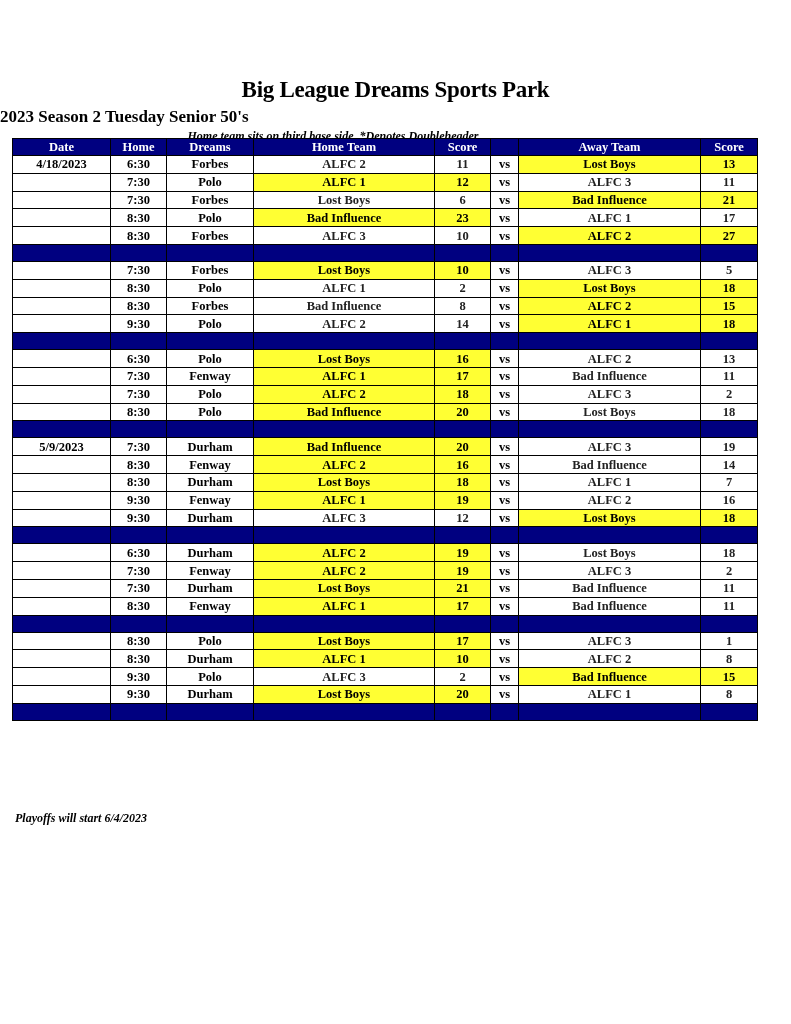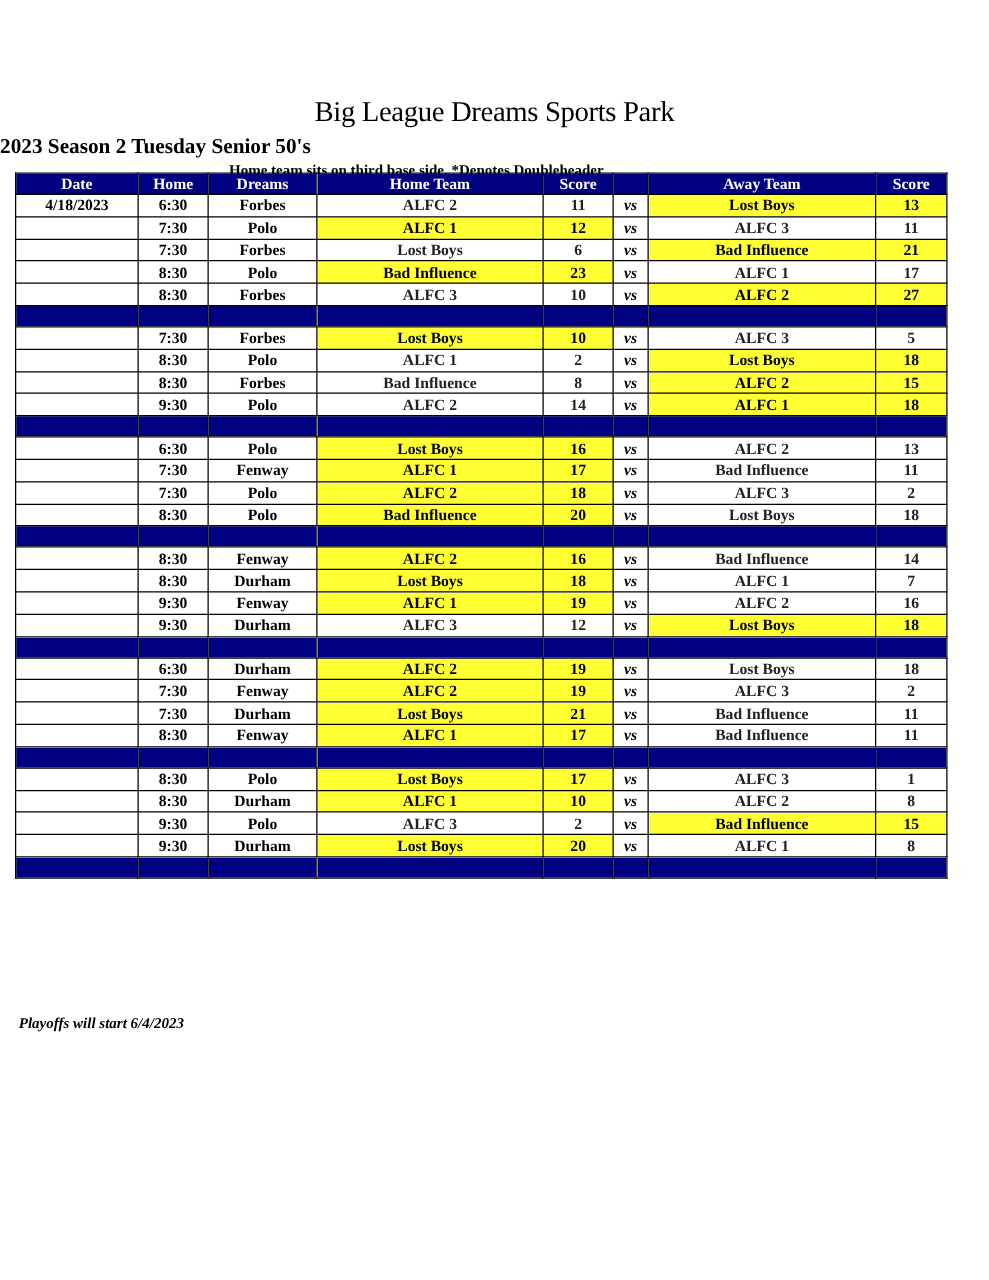--- a/index.html
+++ b/index.html
@@ -1,33 +1,33 @@
 <!DOCTYPE html>
 <html><head>
 <meta charset="utf-8">
 <style>
   html, body { margin: 0; padding: 0; background: #ffffff; }
   body { width: 791px; height: 1024px; position: relative; overflow: hidden;
          font-family: "Liberation Serif", "DejaVu Serif", serif; color: #000; }
   .title { position: absolute; left: 0; width: 791px; text-align: center; top: 77px;
-           font-size: 23px; font-weight: normal; letter-spacing: -0.3px; }
+           font-size: 23px; font-weight: bold; letter-spacing: -0.3px; }
   .subtitle { position: absolute; left: 0; width: 669px; text-align: left; top: 107px;
               font-size: 17px; font-weight: bold; }
   .note { position: absolute; left: 0; width: 666px; text-align: center; top: 129px;
-          font-size: 12px; font-weight: bold; }
+          font-size: 12px; font-weight: bold; font-style: italic; }
   table.sched { position: absolute; left: 12px; top: 138px; width: 745px;
                 border-collapse: collapse; table-layout: fixed; }
   table.sched td, table.sched th { border: 1px solid #000; padding: 0; height: 16.8px;
                 text-align: center; font-size: 12.5px; font-weight: bold; line-height: 16px;
                 white-space: nowrap; overflow: hidden; }
   table.sched th { background: #000080; color: #ffffff; font-size: 12.5px; height: 16px; }
   tr.sep td { background: #000080; height: 16px; }
   td.win { background: #ffff33; }
   td.lose { font-weight: bold; color: #222; }
-  td.vs { font-style: italic; font-size: 11px; margin-left: 45px; }
+  td.vs { font-size: 11px; margin-left: 45px; }
   .foot { position: absolute; left: 15px; top: 811px; font-size: 12px; font-weight: bold; font-style: italic; }
 </style>
 </head>
 <body>
 
 <div class="title">Big League Dreams Sports Park</div>
 <div class="subtitle">2023 Season 2 Tuesday Senior 50's</div>
 <div class="note">Home team sits on third base side.  *Denotes Doubleheader</div>
 
 <table class="sched">
@@ -208,20 +208,30 @@
         <td></td>
         <td></td>
         <td></td>
         <td></td>
         <td></td>
         <td></td>
         <td></td>
         <td></td>
       </tr>
       <tr>
+        <td>5/9/2023</td>
+        <td>7:30</td>
+        <td>Durham</td>
+        <td class="win">Bad Influence</td>
+        <td class="win">20</td>
+        <td class="vs">vs</td>
+        <td class="lose">ALFC 3</td>
+        <td class="lose">19</td>
+      </tr>
+      <tr>
         <td></td>
         <td>8:30</td>
         <td>Fenway</td>
         <td class="win">ALFC 2</td>
         <td class="win">16</td>
         <td class="vs">vs</td>
         <td class="lose">Bad Influence</td>
         <td class="lose">14</td>
       </tr>
       <tr>

